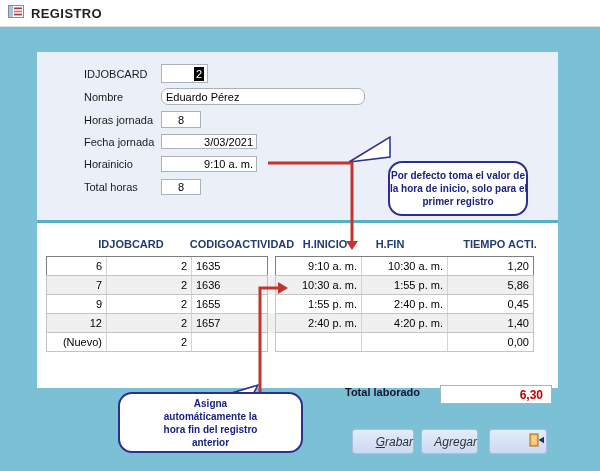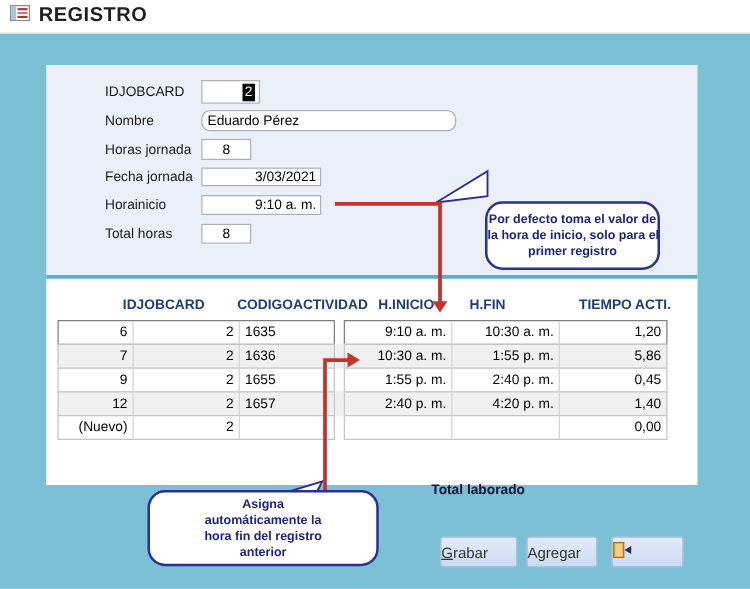--- a/index.html
+++ b/index.html
@@ -5,21 +5,21 @@
   html,body { margin:0; padding:0; }
   body { width:600px; height:471px; overflow:hidden; }
   .screen { position:relative; width:600px; height:471px; background:#7BC0D4;
             font-family:"Liberation Sans", sans-serif; }
 
   
   .titlebar { position:absolute; left:0; top:0; width:600px; height:27px;
               background:#ffffff; border-bottom:1px solid #dcdcdc;
               display:flex; align-items:center; gap:7px; padding-left:8px;
               box-sizing:border-box; }
-  .title-text { font-size:16px; font-weight:700; color:#1f1f1f; letter-spacing:.4px; }
+  .title-text { font-size:13px; font-weight:700; color:#1f1f1f; letter-spacing:.4px; }
 
   
   .form-panel { position:absolute; left:37px; top:52px; width:521px; height:168px;
                 background:#EBF0F8; }
   .flabel { position:absolute; left:47px; font-size:11px; color:#1a1a1a;
             display:flex; align-items:center; white-space:nowrap; }
   .field  { position:absolute; background:#fff; border:1px solid #AAB1BB;
             font-size:11px; color:#000; display:flex; align-items:center;
             box-sizing:border-box; }
   .field.ar { justify-content:flex-end; padding-right:3px; }
@@ -50,21 +50,21 @@
   
   .total-label { position:absolute; left:345px; top:386px; font-size:11px;
                  font-weight:700; color:#14142e; }
   .total-field { position:absolute; left:440px; top:385px; width:112px; height:19px;
                  background:#fff; border:1px solid #A6B4BC; box-sizing:border-box;
                  display:flex; align-items:center; justify-content:flex-end;
                  padding-right:8px; font-size:12px; font-weight:700; color:#C00000; }
   .btn { position:absolute; top:429px; height:25px;
          background:linear-gradient(#E4ECFA,#CBD9F2); border:1px solid #A9BEE2;
          border-radius:3px; font-size:12px; color:#333; display:flex;
-         align-items:center; justify-content:flex-start; box-sizing:border-box; }
+         align-items:center; justify-content:flex-end; box-sizing:border-box;font-style:italic; }
   .btn-grabar  { left:352px; width:62px; }
   .btn-agregar { left:421px; width:57px; }
   .btn-exit    { left:489px; width:58px; }
   .accel { text-decoration:underline; }
 
   
   .overlay { position:absolute; left:0; top:0; width:600px; height:471px;
              pointer-events:none; z-index:5; }
   .callout { position:absolute; background:#fff; border:2px solid #2B2F92;
              border-radius:14px; z-index:6; box-sizing:border-box;
@@ -185,20 +185,21 @@
         <div class="grp">
             <div class="cell c4 ar2"></div>
             <div class="cell c5 ar2"></div>
             <div class="cell c6 ar2">0,00</div>
           </div>
       </div>
     </div>
   </div>
 
   <div class="total-label">Total laborado</div>
+  <div class="total-field">6,30</div>
 
   <div class="btn btn-grabar">
     <span><span class="accel">G</span><span>rabar</span></span>
   </div>
   <div class="btn btn-agregar">Agregar</div>
   <div class="btn btn-exit">
     <span>
       <svg width="17" height="14" viewBox="0 0 17 14">
         <rect x="1" y="1" width="8" height="12" fill="#EDB14C" stroke="#A87414"></rect>
         <rect x="2.3" y="2.3" width="5.4" height="9.4" fill="#F6CE8A"></rect>

